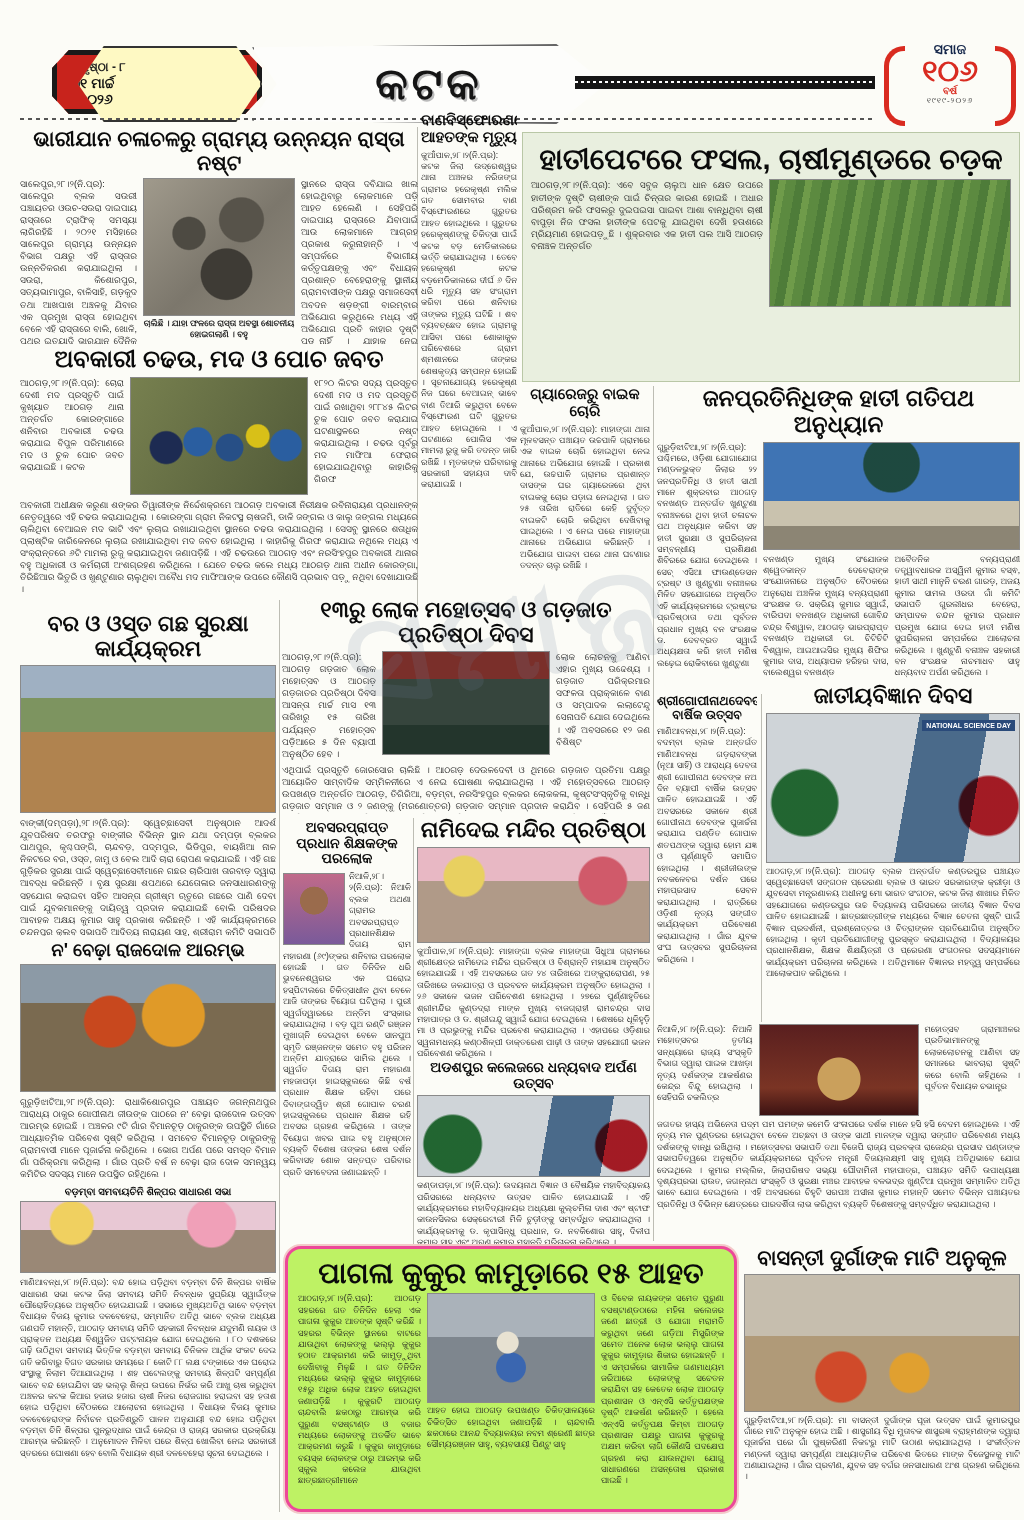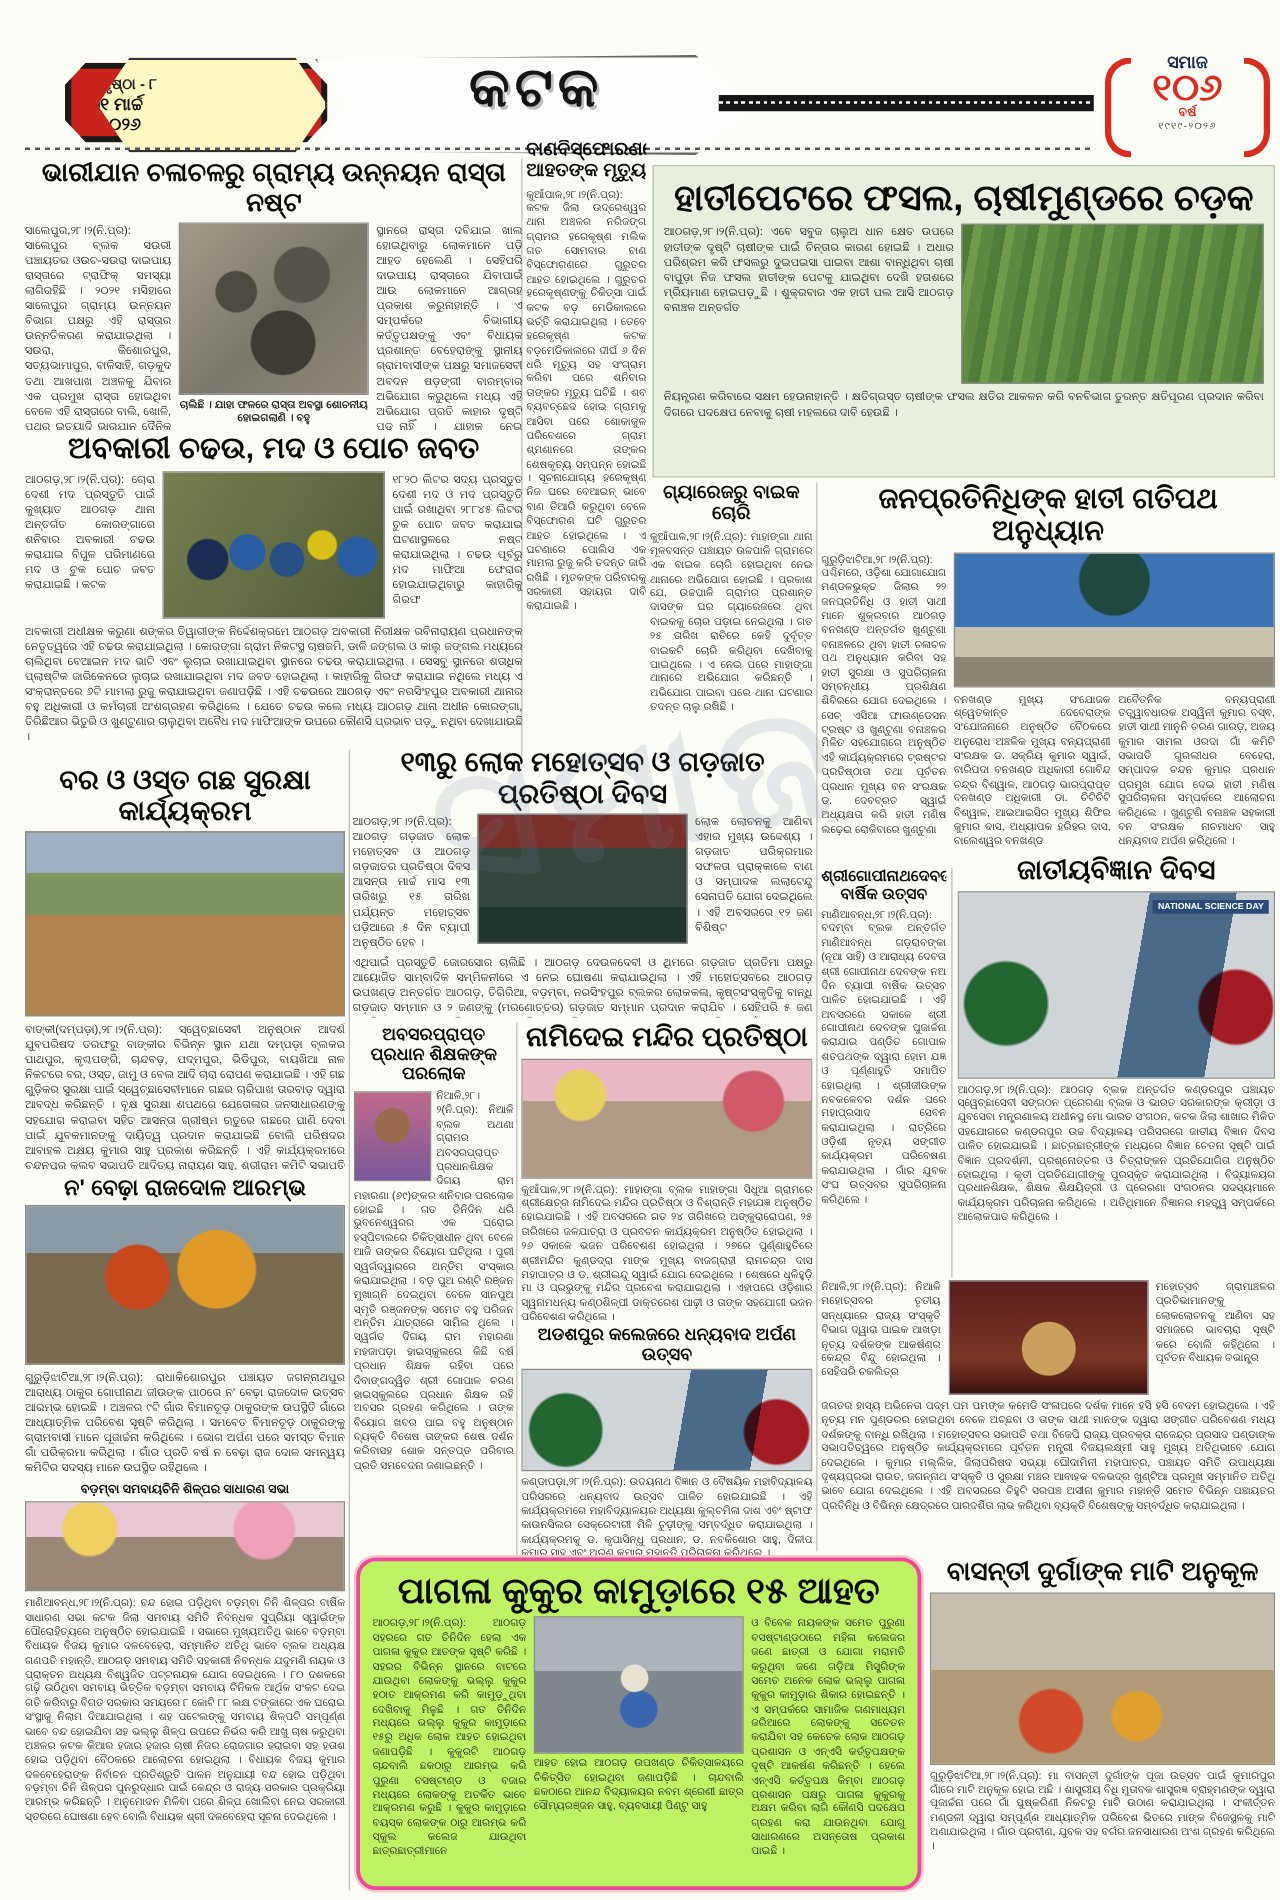--- a/index.html
+++ b/index.html
@@ -27,21 +27,21 @@
   .ph-stage{background:radial-gradient(circle at 50% 60%,#caa05c 0 22%,transparent 23%),linear-gradient(#5a1f1f,#7a3424 70%,#3c1212);}
   .ph-bench{background:radial-gradient(circle at 48% 45%,#e8e2d2 0 10%,transparent 11%),radial-gradient(circle at 50% 68%,#3a66b0 0 13%,transparent 14%),linear-gradient(#aab2ba 0 40%,#7e868e 40%);}
   .ph-ritual{background:radial-gradient(circle at 35% 75%,#d04a2a 0 12%,transparent 13%),radial-gradient(circle at 60% 72%,#e0a030 0 10%,transparent 11%),linear-gradient(#c6beae 0 45%,#b09a78 45%);}
   .ph-sabha{background:radial-gradient(circle at 20% 30%,#f0d060 0 10%,transparent 11%),radial-gradient(circle at 75% 30%,#f0a0b8 0 12%,transparent 13%),linear-gradient(#e8c8d4 0 40%,#9a8876 40%);}
   
   #masthead{position:absolute;left:0;top:42px;width:1024px;height:80px;}
   .mh-redblock{position:absolute;left:52px;top:8px;width:210px;height:64px;background:#c8231c;clip-path:polygon(8% 0,92% 0,100% 28%,100% 72%,92% 100%,8% 100%,0 72%,0 28%);box-shadow:inset 0 0 0 5px #1a1a1a;}
   .mh-hex{position:absolute;left:78px;top:4px;width:180px;height:72px;background:#fef9c3;border:2px solid #333;clip-path:polygon(14% 0,86% 0,100% 50%,86% 100%,14% 100%,0 50%);display:flex;flex-direction:column;justify-content:center;align-items:flex-start;line-height:1.15;}
   .mh-hex .l1{font-size:12px;color:#222;font-weight:bold;}
   .mh-hex .l2{font-size:14px;color:#111;font-weight:bold;}
-  .mh-banner{position:absolute;left:252px;top:2px;width:350px;height:76px;background:#fdfdfb;border:2px solid #666;clip-path:polygon(0 4%,86% 0,100% 50%,86% 100%,0 96%,7% 50%);display:flex;align-items:flex-start;justify-content:center;}
+  .mh-banner{position:absolute;left:252px;top:2px;width:350px;height:76px;background:#fdfdfb;border:2px solid #666;clip-path:polygon(0 4%,86% 0,100% 50%,86% 100%,0 96%,7% 50%);display:flex;align-items:center;justify-content:center;}
   .mh-city{font-size:44px;font-weight:900;color:#141414;letter-spacing:4px;text-shadow:2px 2px 0 #bbb;}
   .mh-band{position:absolute;left:575px;top:34px;width:300px;height:13px;background:#161616;}
   .mh-band:after{content:"";position:absolute;left:0;top:5px;width:100%;height:2px;background:repeating-linear-gradient(90deg,#fff 0 3px,transparent 3px 6px);}
   .mh-dots{position:absolute;left:20px;top:76px;width:855px;height:2px;background:repeating-linear-gradient(90deg,#555 0 4px,transparent 4px 8px);}
   #logo{position:absolute;left:884px;top:0px;width:132px;height:80px;text-align:center;}
   .brk{position:absolute;top:4px;width:16px;height:70px;border:5px solid #d92b20;}
   .brk.left{left:0;border-right:none;border-radius:20px 0 0 20px;}
   .brk.right{right:0;border-left:none;border-radius:0 20px 20px 0;}
   .logo-paper{font-size:14px;font-weight:bold;color:#14264a;line-height:1;}
   .logo-num{font-size:30px;font-weight:900;color:#d92b20;line-height:1;}
@@ -111,21 +111,20 @@
     <h2 class="hl" style="font-size:15px">ବାଣବିସ୍ଫୋରଣରେ ଆହତଙ୍କ ମୃତ୍ୟୁ</h2>
     <div class="body sm">କୁଆଁପାଳ,୨୮।୨(ନି.ପ୍ର): କଟକ ଜିଲା ଉଦ୍ରେଶ୍ୱର ଥାନା ଅଞ୍ଚଳର ନରିଜଙ୍ଗ ଗ୍ରାମର ହରେକୃଷ୍ଣ ମଲିକ ଗତ ସୋମବାର ବାଣ ବିସ୍ଫୋରଣରେ ଗୁରୁତର ଆହତ ହୋଇଥିଲେ । ଗୁରୁତର ହରେକୃଷ୍ଣଙ୍କୁ ଚିକିତ୍ସା ପାଇଁ କଟକ ବଡ଼ ମେଡିକାଲରେ ଭର୍ତ୍ତି କରାଯାଇଥିଲା । ତେବେ ହରେକୃଷ୍ଣ କଟକ ବଡ଼ମେଡିକାଲରେ ଦୀର୍ଘ ୬ ଦିନ ଧରି ମୃତ୍ୟୁ ସହ ସଂଗ୍ରାମ କରିବା ପରେ ଶନିବାର ତାଙ୍କର ମୃତ୍ୟୁ ଘଟିଛି । ଶବ ବ୍ୟବଚ୍ଛେଦ ହୋଇ ଗ୍ରାମକୁ ଆସିବା ପରେ ଶୋକାକୁଳ ପରିବେଶରେ ଗ୍ରାମ ଶ୍ମଶାନରେ ତାଙ୍କର ଶେଷକୃତ୍ୟ ସମ୍ପନ୍ନ ହୋଇଛି । ସୂଚନାଯୋଗ୍ୟ ହରେକୃଷ୍ଣ ନିଜ ଘରେ ବେଆଇନ୍ ଭାବେ ବାଣ ତିଆରି କରୁଥିବା ବେଳେ ବିସ୍ଫୋରଣ ଘଟି ଗୁରୁତର ଆହତ ହୋଇଥିଲେ । ଏ ଘଟଣାରେ ପୋଲିସ ଏକ ମାମଲା ରୁଜୁ କରି ତଦନ୍ତ ଜାରି ରଖିଛି । ମୃତକଙ୍କ ପରିବାରକୁ ସରକାରୀ ସହାୟତା ଦାବି କରାଯାଇଛି ।</div>
   </section>
 
   <section class="art" id="greenbox" style="left:522px;top:132px;width:498px;height:250px">
     <h2 class="hl" style="font-size:29px">ହାତୀପେଟରେ ଫସଲ, ଚାଷୀମୁଣ୍ଡରେ ଚଡ଼କ</h2>
     <div class="row">
       <div class="body" style="flex:1">ଆଠଗଡ଼,୨୮।୨(ନି.ପ୍ର): ଏବେ ସବୁଜ ଚାଲୁଅ ଧାନ କ୍ଷେତ ଉପରେ ହାତୀଙ୍କ ଦୃଷ୍ଟି ଚାଷୀଙ୍କ ପାଇଁ ଚିନ୍ତାର କାରଣ ହୋଇଛି । ଅଧାର ପରିଶ୍ରମ କରି ଫସଲରୁ ଦୁଇପଇସା ପାଇବା ଆଶା ବାନ୍ଧିଥିବା ଚାଷୀ ବାପୁଡ଼ା ନିଜ ଫସଲ ହାତୀଙ୍କ ପେଟକୁ ଯାଇଥିବା ଦେଖି ହତାଶରେ ମ୍ରିୟମାଣ ହୋଇପଡ଼ୁଛି । ଶୁକ୍ରବାର ଏକ ହାତୀ ପଲ ଆସି ଆଠଗଡ଼ ବନାଞ୍ଚଳ ଅନ୍ତର୍ଗତ</div>
       <div class="photo ph-paddy" style="width:242px;height:128px;flex:none"></div>
     </div>
-    <div class="body" style="margin-top:4px">ନିୟନ୍ତ୍ରଣ କରିବାରେ ସକ୍ଷମ ହେଉନାହାନ୍ତି । କ୍ଷତିଗ୍ରସ୍ତ ଚାଷୀଙ୍କ ଫସଲ କ୍ଷତିର ଆକଳନ କରି ବନବିଭାଗ ତୁରନ୍ତ କ୍ଷତିପୂରଣ ପ୍ରଦାନ କରିବା ଦିଗରେ ପଦକ୍ଷେପ ନେବାକୁ ଚାଷୀ ମହଲରେ ଦାବି ହେଉଛି ।</div>
   </section>
 
   <section class="art" style="left:520px;top:386px;width:130px;height:212px">
     <h2 class="hl" style="font-size:15px">ଗ୍ୟାରେଜରୁ ବାଇକ ଚୋରି</h2>
     <div class="body sm">କୁଆଁପାଳ,୨୮।୨(ନି.ପ୍ର): ମାହାଙ୍ଗା ଥାନା ମୂଳବସନ୍ତ ପଞ୍ଚାୟତ ଉଚ୍ଚପାଳି ଗ୍ରାମରେ ଏକ ବାଇକ ଚୋରି ହୋଇଥିବା ନେଇ ଥାନାରେ ଅଭିଯୋଗ ହୋଇଛି । ପ୍ରକାଶ ଯେ, ଉଚ୍ଚପାଳି ଗ୍ରାମର ପ୍ରଶାନ୍ତ ଦାସଙ୍କ ଘର ଗ୍ୟାରେଜରେ ଥିବା ବାଇକକୁ ଚୋର ପଡ଼ାଇ ନେଇଥିଲା । ଗତ ୨୫ ତାରିଖ ରାତିରେ କେହି ଦୁର୍ବୃତ୍ତ ବାଇକଟି ଚୋରି କରିଥିବା ଦେଖିବାକୁ ପାଇଥିଲେ । ଏ ନେଇ ପରେ ମାହାଙ୍ଗା ଥାନାରେ ଅଭିଯୋଗ କରିଛନ୍ତି । ଅଭିଯୋଗ ପାଇବା ପରେ ଥାନା ଘଟଣାର ତଦନ୍ତ ଚାଲୁ ରଖିଛି ।</div>
   </section>
 
   <section class="art" style="left:657px;top:386px;width:363px;height:306px">
     <h2 class="hl" style="font-size:23px">ଜନପ୍ରତିନିଧିଙ୍କ ହାତୀ ଗତିପଥ ଅନୁଧ୍ୟାନ</h2>
     <div class="row">

